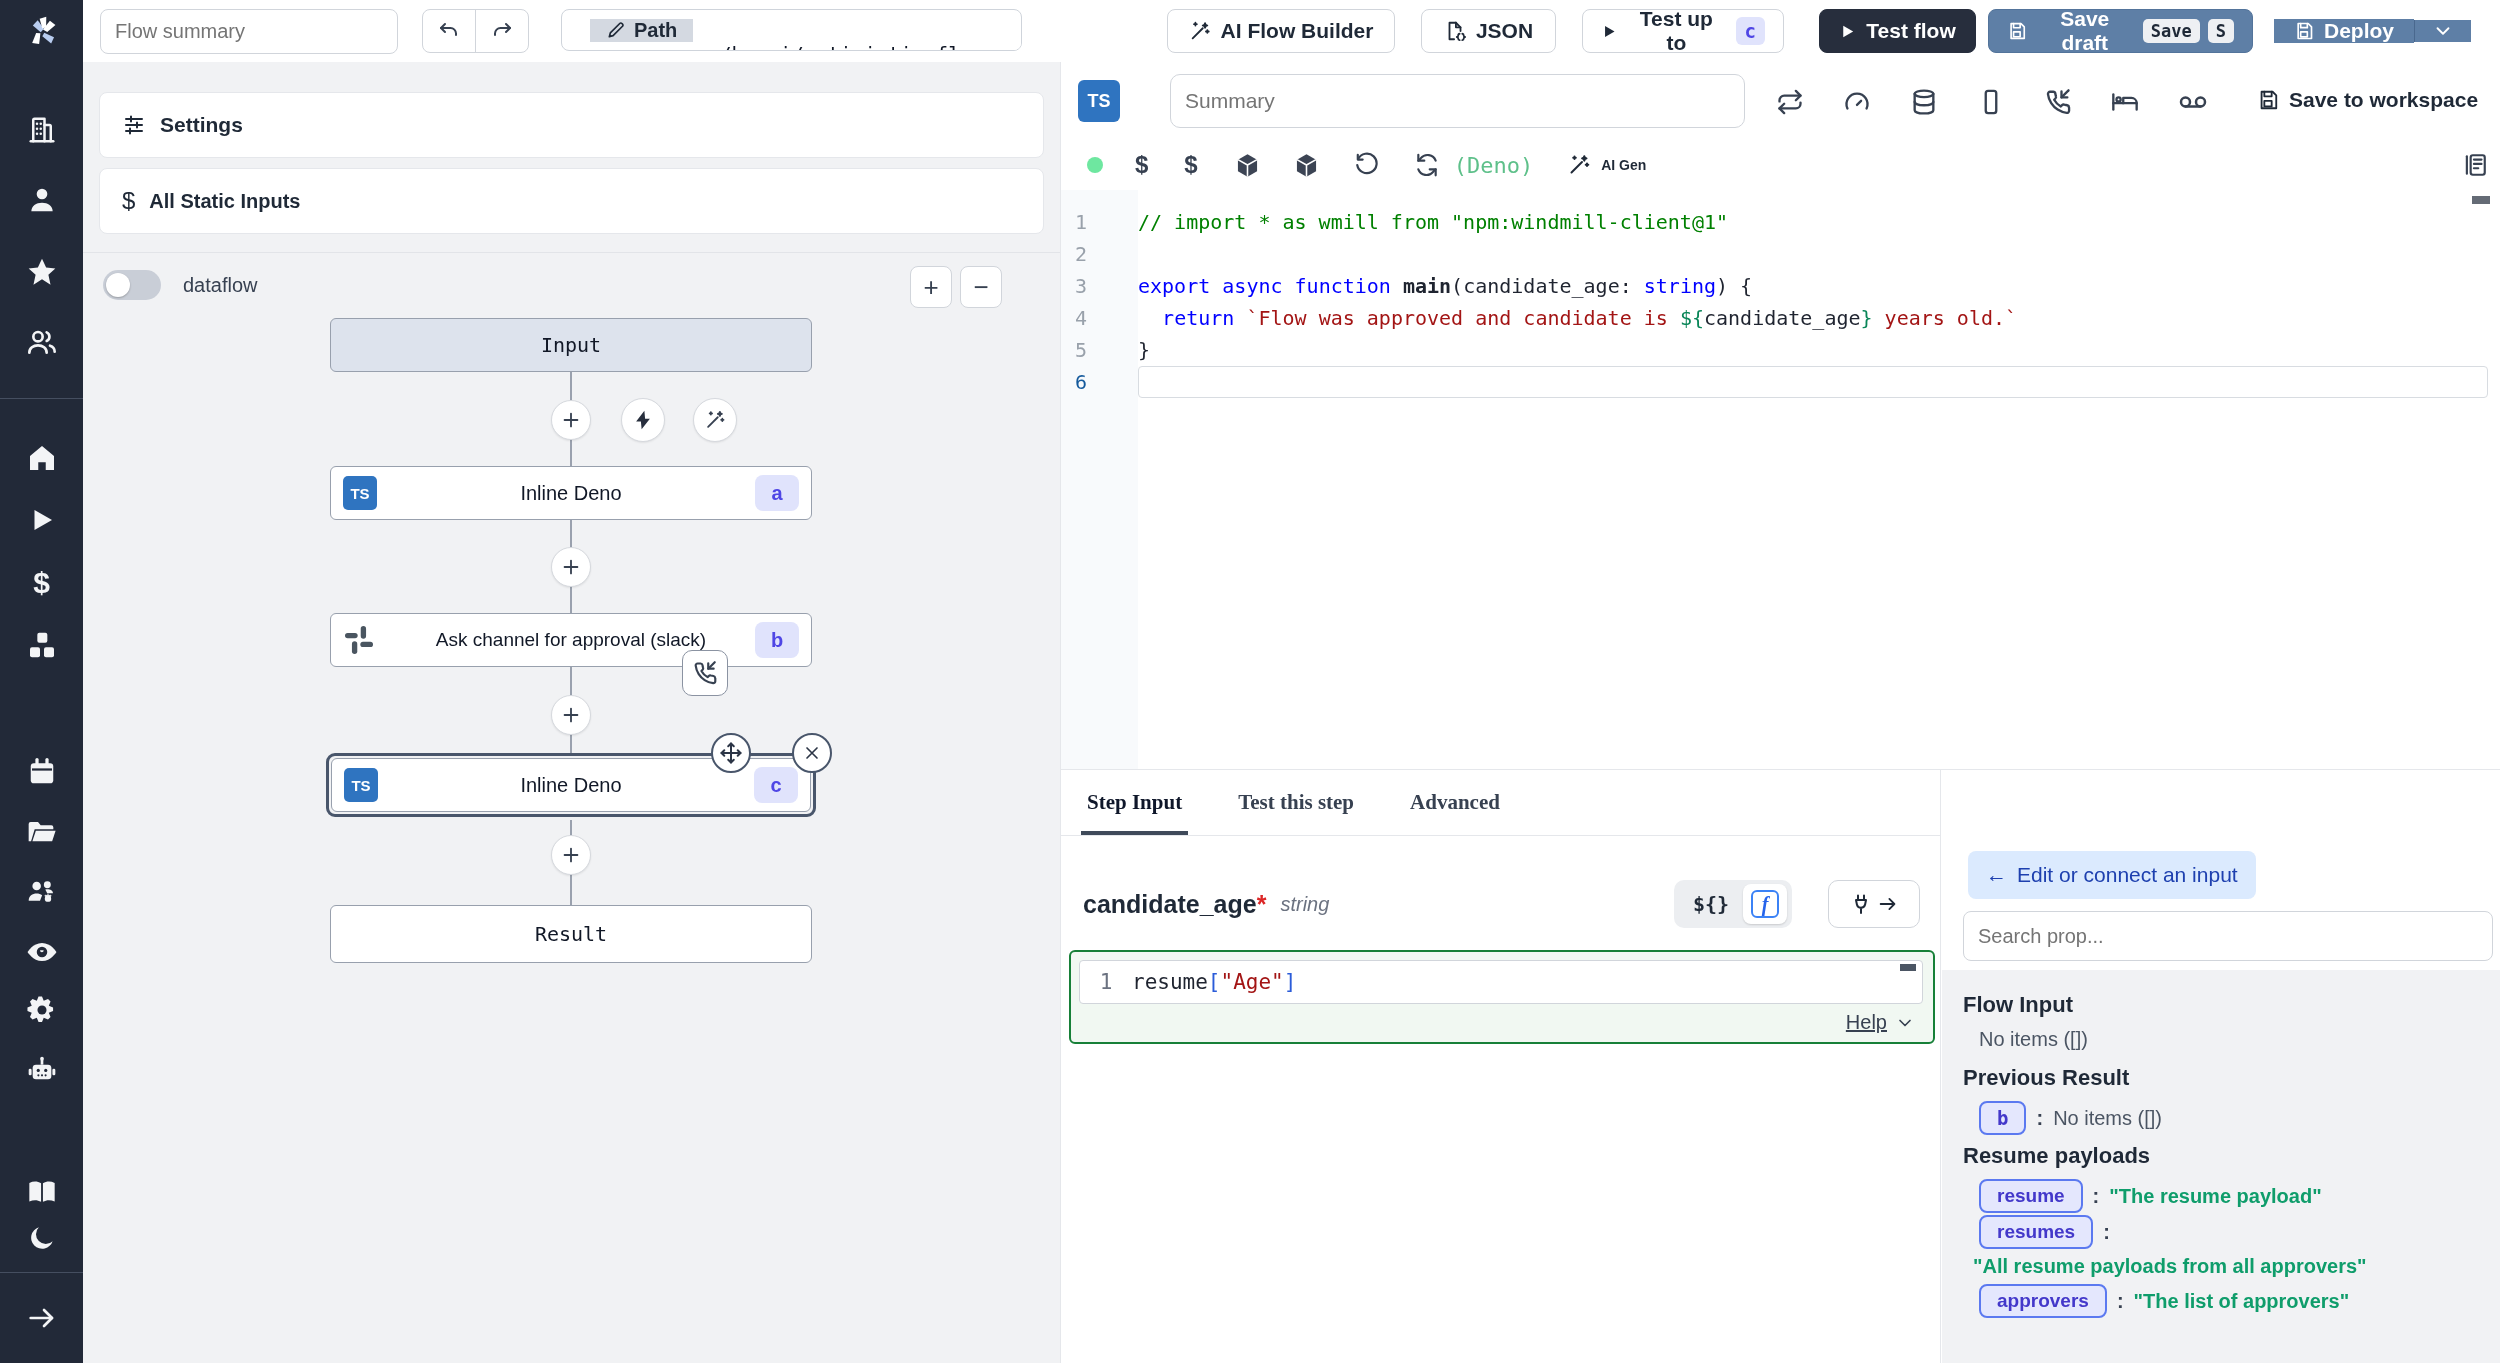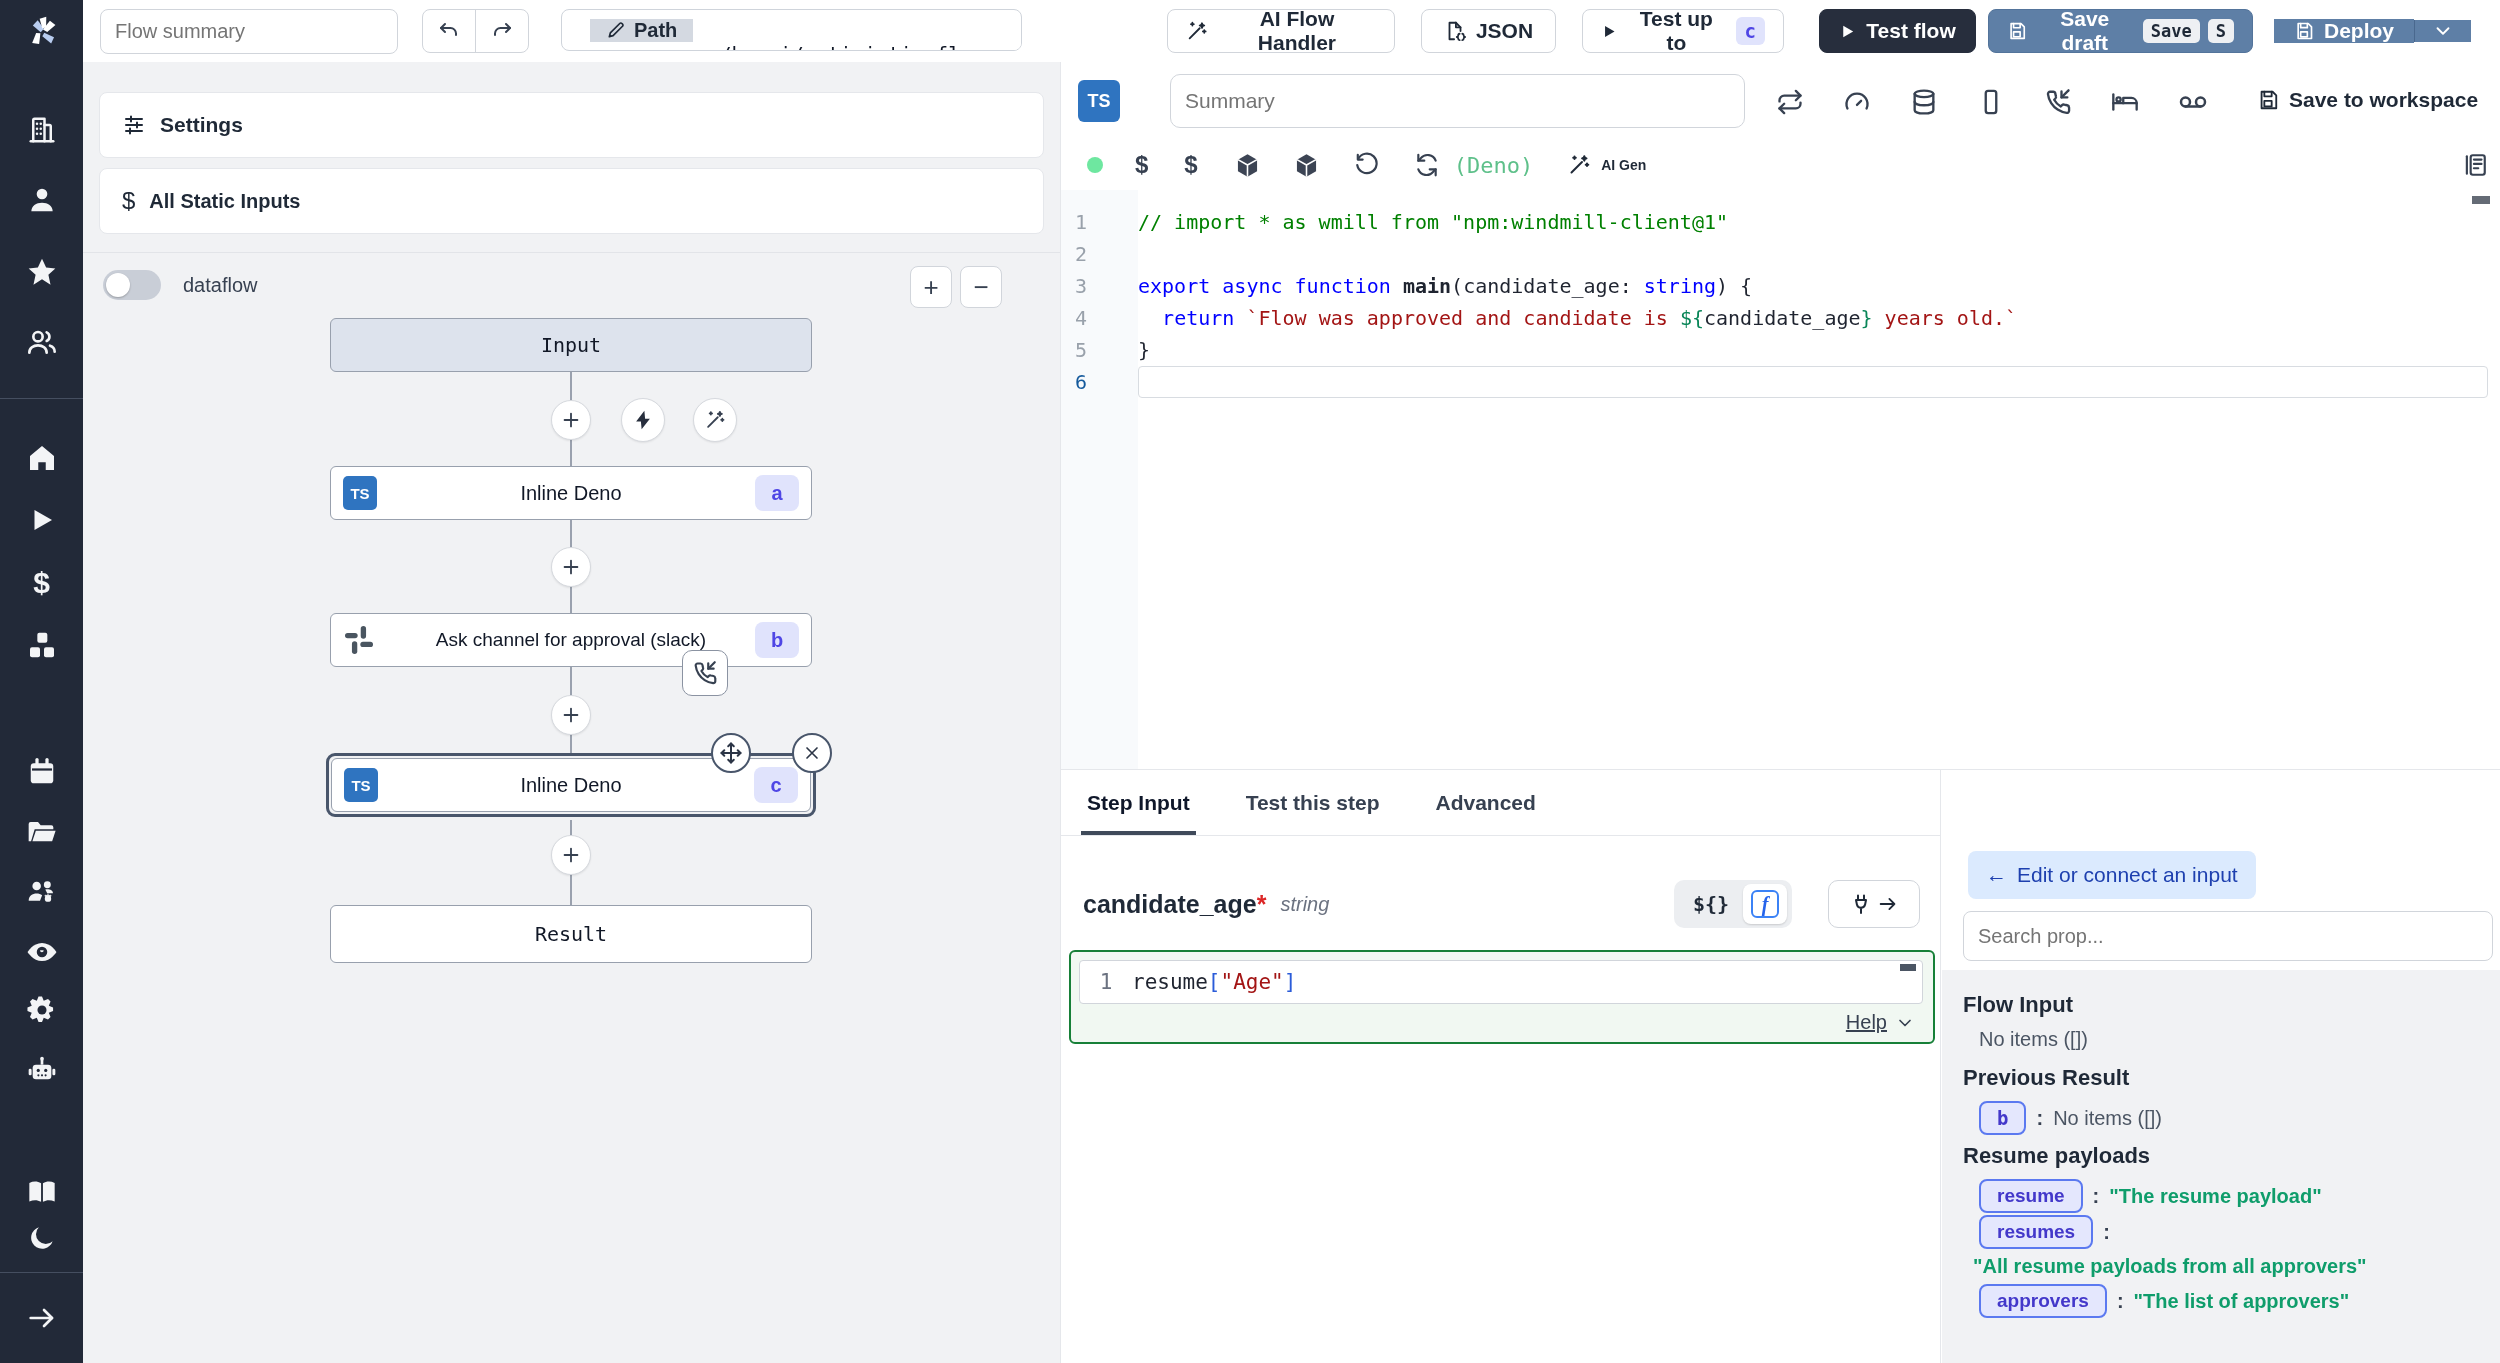--- a/index.html
+++ b/index.html
@@ -60,21 +60,21 @@
   .gutterbg{position:absolute;left:0;top:0;width:77px;height:100%;background:#f8fafc;}
   .code-row{position:relative;display:flex;height:32px;line-height:32px;font-family:"DejaVu Sans Mono",monospace;font-size:20px;}
   .ln{width:77px;box-sizing:border-box;padding-left:14px;color:#99a1ab;}
   .ln-cur{color:#155a9c;}
   .lc{flex:1;white-space:pre;}
   .lc-cur{border:1px solid #d8dce1;border-radius:4px;margin-right:12px;}
   .tk-c{color:#008000;}.tk-k{color:#0000ff;}.tk-s{color:#a31515;}.tk-g{color:#098658;}.tk-d{color:#1f2430;}.tk-f{color:#1f2430;font-weight:700;}.tk-b{color:#2b5cd9;}
   .scrolldash{position:absolute;right:10px;top:6px;width:18px;height:8px;background:#646b75;}
 
   
-  .tabbar{position:absolute;left:1061px;top:770px;width:879px;height:66px;background:#fff;border-bottom:1px solid #e5e7eb;box-sizing:border-box;display:flex;align-items:center;gap:56px;padding:0 26px;}
+  .tabbar{position:absolute;left:1061px;top:770px;width:879px;height:66px;background:#fff;border-bottom:1px solid #e5e7eb;box-sizing:border-box;display:flex;align-items:center;gap:56px;padding:0 26px;font-family:Liberation Serif, serif;}
   .tab{font-size:21px;font-weight:600;color:#374151;cursor:pointer;height:100%;display:flex;align-items:center;position:relative;}
   .tab.active{color:#0f172a;}
   .tab.active::after{content:"";position:absolute;left:-6px;right:-6px;bottom:0;height:4px;background:#3f4a5a;}
   .stepbody{position:absolute;left:1061px;top:836px;width:879px;height:527px;background:#fff;}
   .fieldrow{position:absolute;left:22px;top:44px;right:20px;display:flex;align-items:center;}
   .fname{font-size:25px;font-weight:700;color:#1f2937;}
   .freq{color:#dc2626;font-weight:700;font-size:25px;}
   .ftype{font-size:20px;color:#6b7280;font-style:italic;margin-left:14px;}
   .tgrp{margin-left:auto;display:flex;align-items:center;background:#eceef1;border-radius:10px;padding:5px;height:48px;box-sizing:border-box;}
   .tgrp .cell1{font-family:"DejaVu Sans Mono",monospace;font-weight:700;font-size:20px;color:#1f2937;padding:0 14px;cursor:pointer;}
@@ -263,21 +263,21 @@
         <span>Path</span>
       </span>
       <span class="pathval mono">u/henri/optimistic_flo</span>
     </div>
     <button class="btn" style="position:absolute;left:1084px;top:9px;width:228px;">
       <svg class="stk" width="22" height="22" viewBox="0 0 24 24">
           <path d="M4 20 15 9"></path>
           <path d="M17.5 3.5l.7 1.8 1.8.7-1.8.7-.7 1.8-.7-1.8-1.8-.7 1.8-.7z" fill="currentColor"></path>
           <path d="M20 11v3M18.5 12.5h3M7 3v3M5.5 4.5h3"></path>
         </svg>
-      <span>AI Flow Handler</span>
+      <span>AI Flow Builder</span>
     </button>
     <button class="btn" style="position:absolute;left:1338px;top:9px;width:135px;">
       <svg class="stk" width="22" height="22" viewBox="0 0 24 24">
           <path d="M13 3H6v18h5"></path>
           <path d="M13 3l5 5v4"></path>
           <path d="M13 3v5h5"></path>
           <path d="M17 15c-1.2 0-1.5.8-1.5 1.8s-.3 1.7-1.5 1.7c1.2 0 1.5.8 1.5 1.8s.3 1.7 1.5 1.7"></path>
           <path d="M20 15c1.2 0 1.5.8 1.5 1.8s.3 1.7 1.5 1.7c-1.2 0-1.5.8-1.5 1.8s-.3 1.7-1.5 1.7"></path>
         </svg>
       <span>JSON</span>

